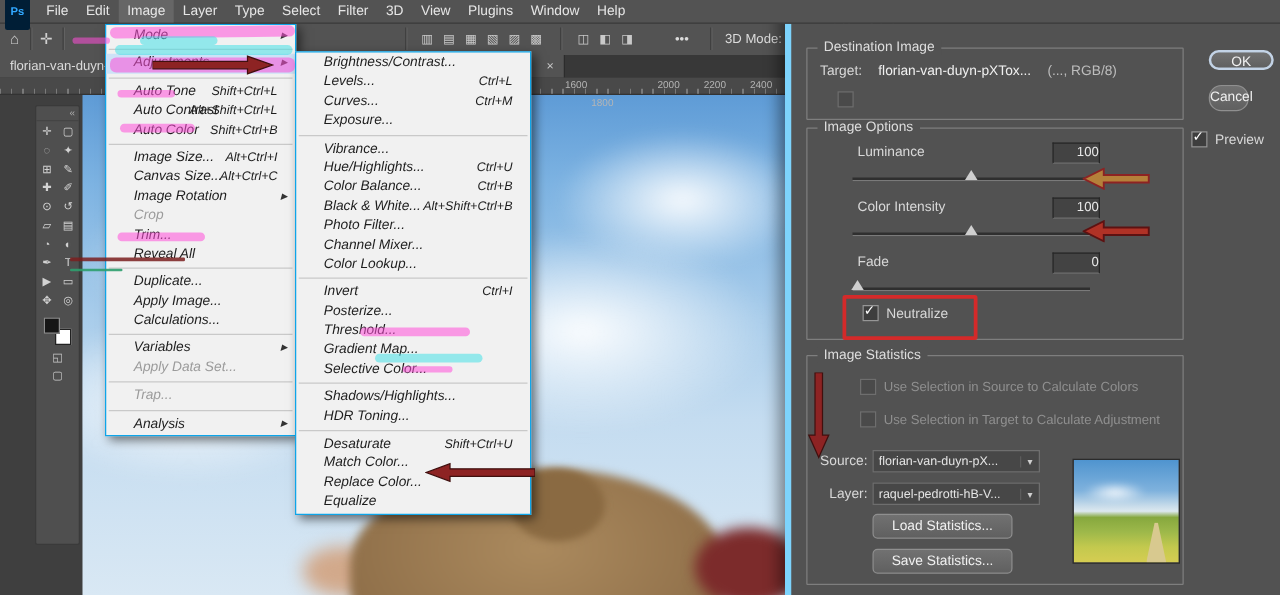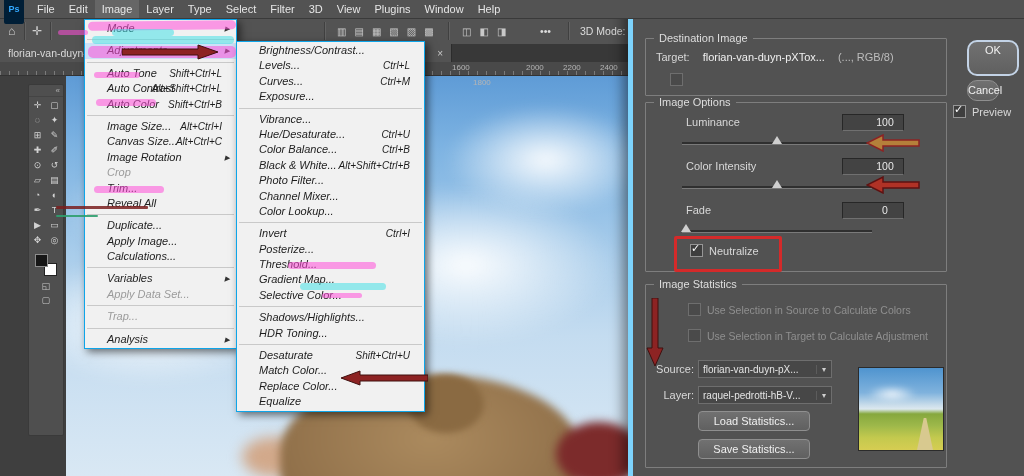--- a/index.html
+++ b/index.html
@@ -66,21 +66,21 @@
   
   .dialog{position:absolute;left:628px;top:0;width:396px;height:476px;background:var(--dialog-bg,#525252);
           border-left:5px solid #7dd3fc;box-shadow:-5px 0 12px rgba(0,0,0,.45);z-index:6;}
   .dlg-title{position:absolute;left:22px;top:7px;font-size:12.5px;color:#efefef;}
   .dlg-close{position:absolute;right:14px;top:5px;font-size:12px;color:#dcdcdc;}
   .group{position:absolute;border:1px solid #7e7e7e;border-radius:1px;}
   .group-label{position:absolute;top:-7px;left:8px;background:var(--dialog-bg,#525252);padding:0 5px;font-size:11px;color:#dedede;white-space:nowrap;}
   .fld-label{font-size:11px;color:#d8d8d8;white-space:nowrap;}
   .gray{color:#8f8f8f;}
   .value-box{position:absolute;width:36px;height:15px;background:#434343;border:1px solid #272727;border-bottom-color:#707070;
-             color:#e8e8e8;font-size:10.5px;text-align:center;line-height:15px;padding-left:24px;}
+             color:#e8e8e8;font-size:10.5px;text-align:right;line-height:15px;}
   .slider{position:absolute;width:190px;height:10px;}
   .slider-track{position:absolute;left:0;right:0;top:6px;height:2px;background:#2f2f2f;border-bottom:1px solid #7a7a7a;}
   .slider-thumb{position:absolute;top:0;margin-left:-5px;width:0;height:0;
       border-left:5px solid transparent;border-right:5px solid transparent;border-bottom:8px solid #cfcfcf;}
   .cb{display:inline-block;width:11px;height:11px;background:#3e3e3e;border:1px solid #969696;position:relative;vertical-align:-2px;}
   .cb .check{position:absolute;left:0;top:-3px;font-size:11px;color:#ffffff;}
   .cb.disabled{border-color:#6e6e6e;background:#4a4a4a;}
   .btn{position:absolute;background:linear-gradient(#717171,#606060);border:1px solid #8f8f8f;border-radius:10px;
        color:#f0f0f0;font-size:11px;text-align:center;box-sizing:border-box;}
   .btn.ok{border:2px solid #c3d3e6;}
@@ -260,21 +260,21 @@
       <div class="menu-item"><span>Analysis</span><span class="mi-arrow">▶</span></div>
     </div>
 
   <div class="menu" id="adjustments-menu">
       <div class="menu-item"><span>Brightness/Contrast...</span></div>
       <div class="menu-item"><span>Levels...</span><span class="mi-shortcut">Ctrl+L</span></div>
       <div class="menu-item"><span>Curves...</span><span class="mi-shortcut">Ctrl+M</span></div>
       <div class="menu-item"><span>Exposure...</span></div>
       <div class="menu-sep"></div>
       <div class="menu-item"><span>Vibrance...</span></div>
-      <div class="menu-item"><span>Hue/Desaturate...</span><span class="mi-shortcut">Ctrl+U</span></div>
+      <div class="menu-item"><span>Hue/Highlights...</span><span class="mi-shortcut">Ctrl+U</span></div>
       <div class="menu-item"><span>Color Balance...</span><span class="mi-shortcut">Ctrl+B</span></div>
       <div class="menu-item"><span>Black &amp; White...</span><span class="mi-shortcut">Alt+Shift+Ctrl+B</span></div>
       <div class="menu-item"><span>Photo Filter...</span></div>
       <div class="menu-item"><span>Channel Mixer...</span></div>
       <div class="menu-item"><span>Color Lookup...</span></div>
       <div class="menu-sep"></div>
       <div class="menu-item"><span>Invert</span><span class="mi-shortcut">Ctrl+I</span></div>
       <div class="menu-item"><span>Posterize...</span></div>
       <div class="menu-item"><span>Threshold...</span></div>
       <div class="menu-item"><span>Gradient Map...</span></div>
@@ -363,22 +363,22 @@
 
       <div class="btn rect" style="left:52px;top:126px;width:112px;height:20px;line-height:18px">Load Statistics...</div>
       <div class="btn rect" style="left:52px;top:154px;width:112px;height:20px;line-height:18px">Save Statistics...</div>
 
       <div class="thumb">
         <div class="thumb-cloud"></div>
         <div class="thumb-path"></div>
       </div>
     </div>
 
-    <div class="btn ok" style="left:334px;top:40px;width:52px;height:36px;line-height:17px">OK</div>
-    <div class="btn" style="left:334px;top:80px;width:32px;height:21px;line-height:19px">Cancel</div>
+    <div class="btn ok" style="left:334px;top:40px;width:52px;height:16px;line-height:17px">OK</div>
+    <div class="btn" style="left:334px;top:68px;width:32px;height:21px;line-height:19px">Cancel</div>
     <div style="position:absolute;left:320px;top:105px;display:flex;gap:6px;align-items:center">
       <span class="cb">
           <span class="check">✓</span>
         </span>
       <span class="fld-label">Preview</span>
     </div>
   </div>
 
   <div class="scribble scr-pink" style="left:88px;top:21px;width:148px;height:9px;transform:rotate(-.6deg)"></div>
   <div class="scribble scr-cyan" style="left:92px;top:36px;width:142px;height:8px"></div>

